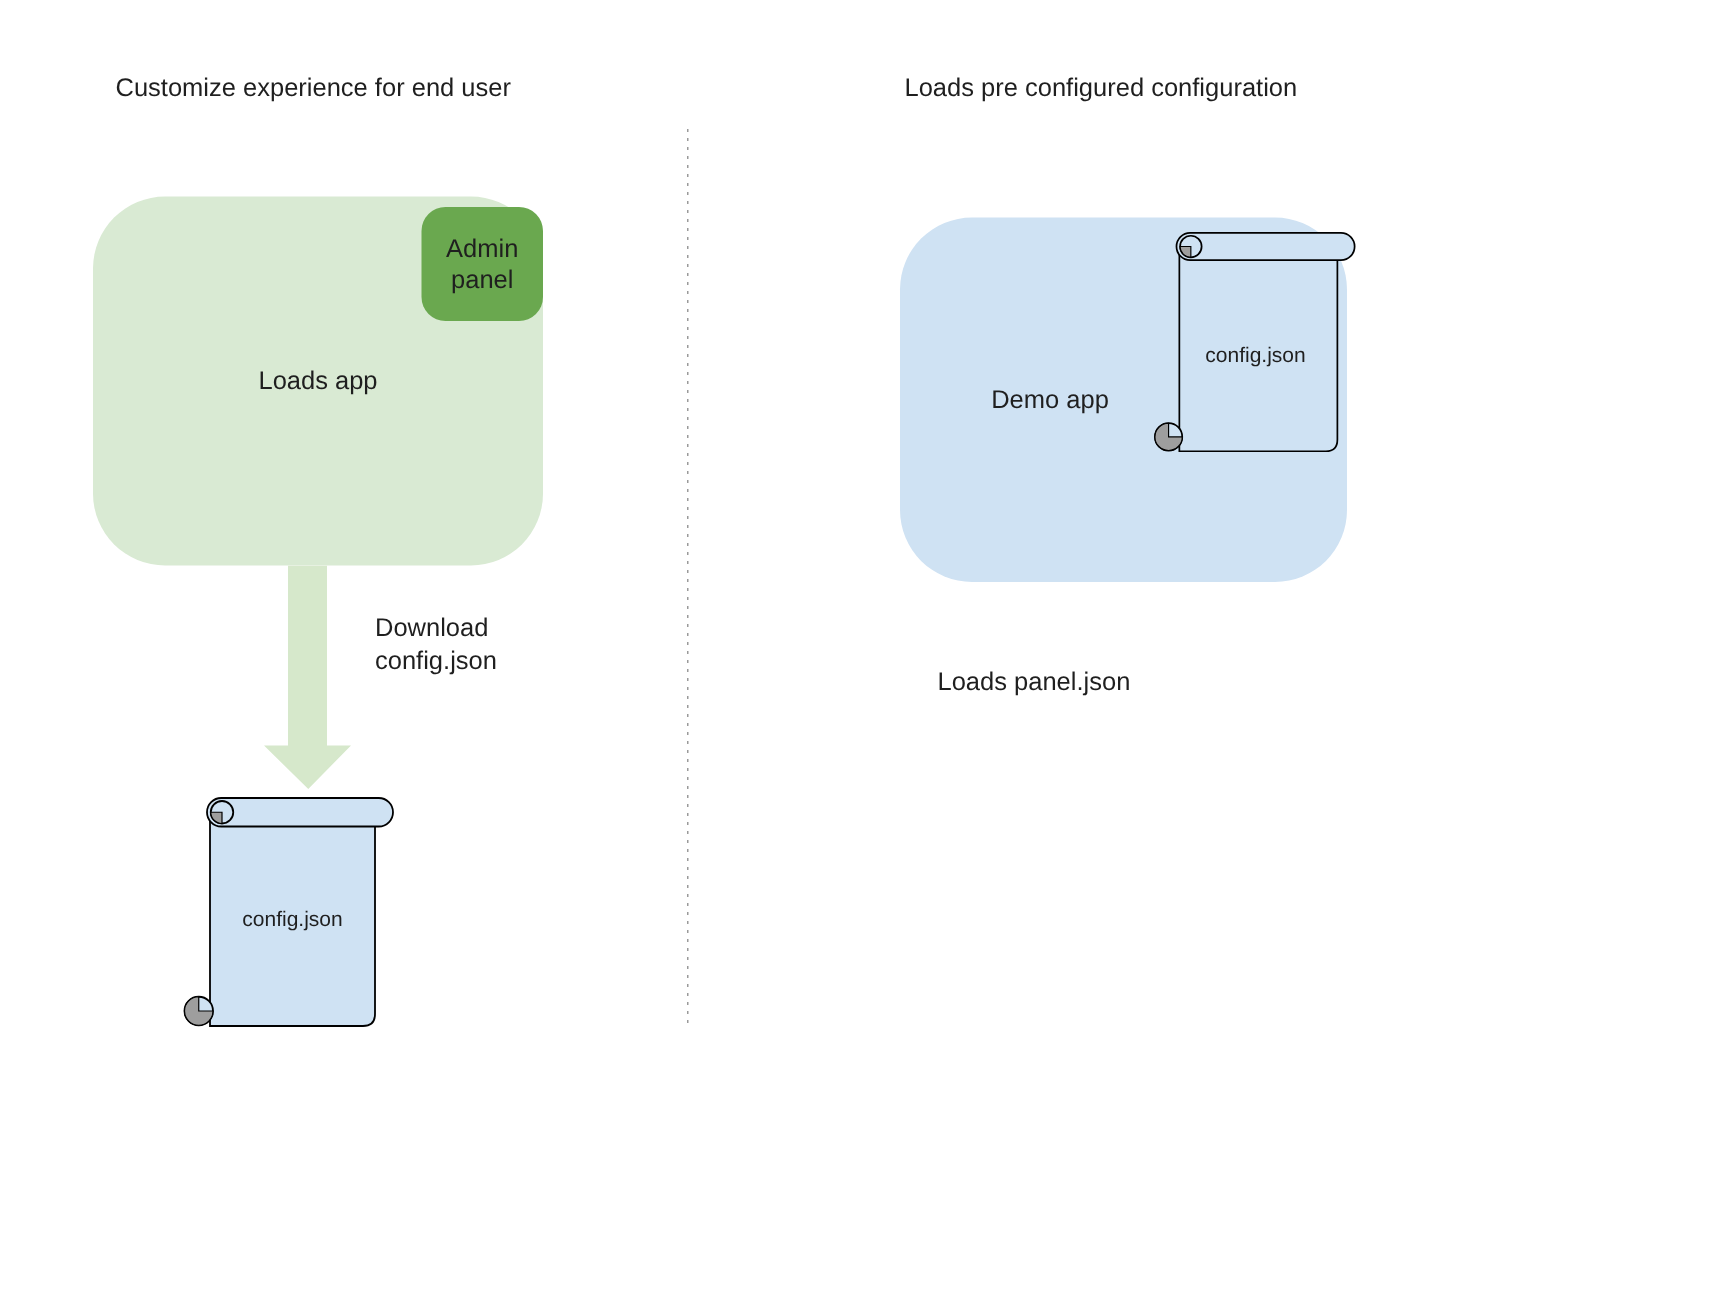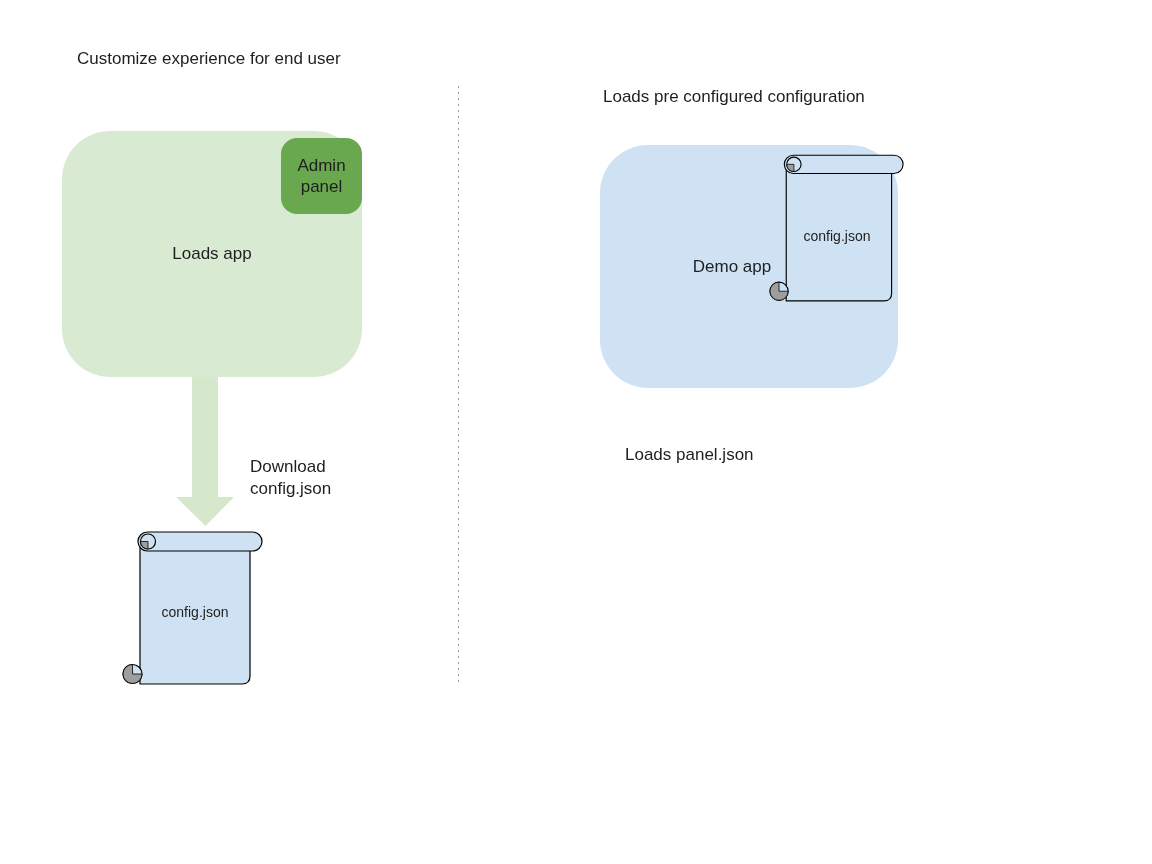--- a/index.html
+++ b/index.html
@@ -4,21 +4,21 @@
 <style>
   html,body{margin:0;padding:0;background:#fff;}
   .canvas{
     position:relative;width:1152px;height:840px;overflow:hidden;
     background:var(--background,#fff);
     font-family:"Liberation Sans", sans-serif;
     color:var(--text,#1f1f1f);
   }
   .title{position:absolute;font-size:17px;line-height:22px;white-space:nowrap;}
   .left-title{left:77px;top:48px;}
-  .right-title{left:603px;top:48px;margin-top:38px;}
+  .right-title{left:603px;top:48px;}
   .divider{
     position:absolute;left:458px;top:86px;width:1px;height:600px;
     background:repeating-linear-gradient(to bottom,var(--divider-gray,#9a9a9a) 0 2px,transparent 2px 6px);
   }
   .admin-app{
     position:absolute;left:62px;top:131px;width:300px;height:246px;
     background:var(--admin-app-fill,#d9ead3);border-radius:48px;
     display:flex;align-items:center;justify-content:center;
   }
   .admin-app-label,.demo-app-label{font-size:17px;}
@@ -27,28 +27,27 @@
     background:var(--admin-panel-fill,#6aa84f);border-radius:16px;
     display:flex;align-items:center;justify-content:center;text-align:center;
     font-size:17px;line-height:21px;padding:0 6px;box-sizing:border-box;
   }
   .demo-app{
     position:absolute;left:600px;top:145px;width:298px;height:243px;
     background:var(--blue-fill,#cfe2f3);border-radius:48px;
   }
   .demo-app-label-wrap{
     position:absolute;left:600px;top:145px;width:200px;height:243px;
-    display:flex;align-items:center;justify-content:center;margin-left:32px;
+    display:flex;align-items:center;justify-content:center;
   }
   .arrow-svg{position:absolute;left:170px;top:377px;width:70px;height:150px;}
   .arrow-shape{fill:var(--arrow-fill,#d6e8cb);}
   .arrow-label{
     position:absolute;left:250px;top:408px;font-size:17px;line-height:22px;
     white-space:pre-line;
-    margin-top:48px;
   }
   .scroll-svg{position:absolute;}
   .scroll-left{left:122px;top:530px;width:142px;height:158px;}
   .scroll-right{left:769px;top:153px;width:136px;height:152px;}
   .s-fill{fill:var(--blue-fill,#cfe2f3);stroke:var(--scroll-outline,#000);stroke-width:1.2;}
   .s-gray{fill:var(--scroll-curl-gray,#9e9e9e);stroke:var(--scroll-outline,#000);stroke-width:.8;}
   .file-label{position:absolute;font-size:14px;text-align:center;width:110px;}
   .file-label-left{left:140px;top:604px;}
   .file-label-right{left:782px;top:228px;}
   .caption{position:absolute;left:625px;top:444px;font-size:17px;line-height:22px;}

